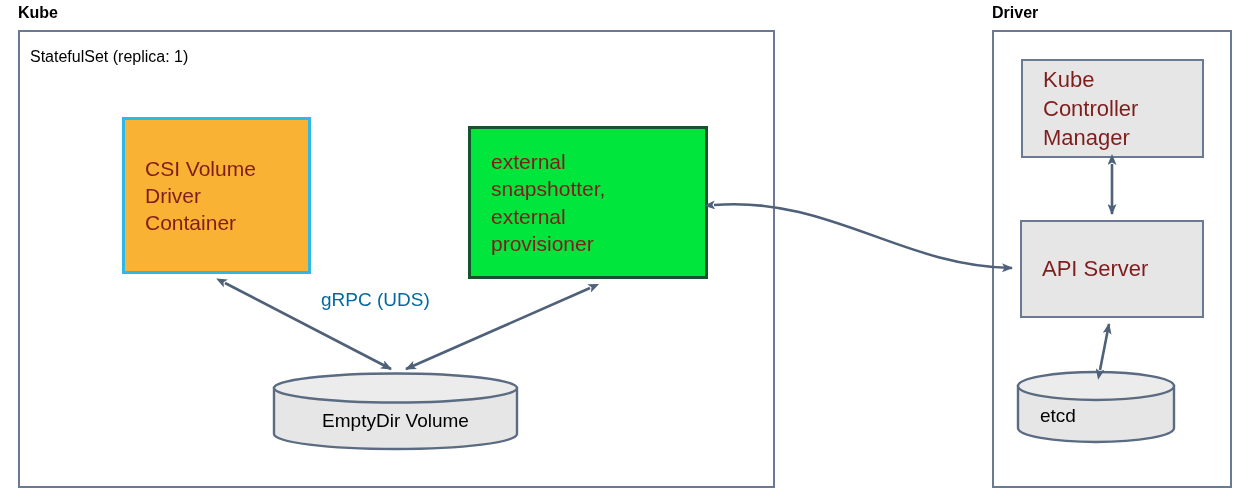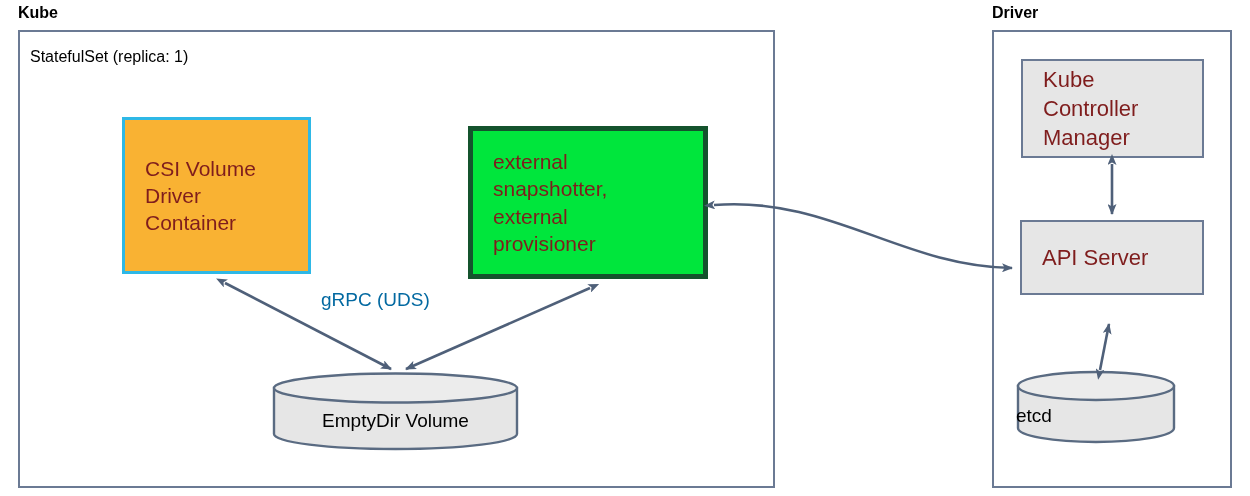--- a/index.html
+++ b/index.html
@@ -52,21 +52,21 @@
     line-height: 1.30;
     color: #7f1d1d;
     white-space: pre-line;
   }
   .box-orange {
     background: #F9B233;
     border: 3px solid #2EB8E6;
   }
   .box-green {
     background: #00E63C;
-    border: 5px solid #14532d;
+    border: 3px solid #14532d;
     align-items: center;
   }
   .box-gray {
     background: #E6E6E6;
     border: 2px solid #6b7a94;
   }
   .box-gray .box-label {
     font-size: 22px;
     line-height: 1.32;
   }
@@ -136,30 +136,30 @@
   <div class="panel-title" style="left:992px; top:4px;">Driver</div>
 
   <div class="panel" style="left:992px; top:30px; width:240px; height:458px;"></div>
 
   <div class="box box-gray" style="left:1021px; top:59px; width:183px; height:99px;">
     <span class="box-label">Kube
 Controller
 Manager</span>
   </div>
 
-  <div class="box box-gray" style="left:1020px; top:220px; width:184px; height:75px;">
+  <div class="box box-gray" style="left:1020px; top:220px; width:184px; height:98px;">
     <span class="box-label">API Server</span>
   </div>
 
   <div class="cyl-wrap" style="left:1016px; top:370px; width:160px; height:78px;">
     <svg width="160" height="78" viewBox="0 0 160 78" aria-hidden="true">
       <path d="M2,16 L2,58 A 78 14 0 0 0 158,58 L158,16 Z" fill="#E6E6E6" stroke="#5A6B82" stroke-width="2.4"></path>
       <ellipse cx="80" cy="16" rx="78" ry="14" fill="#ECECEC" stroke="#5A6B82" stroke-width="2.4"></ellipse>
     </svg>
-    <div class="cyl-label" style="top:35px; text-align:left; box-sizing:border-box;">etcd</div>
+    <div class="cyl-label" style="top:35px; text-align:left; padding-left:24px; box-sizing:border-box;">etcd</div>
   </div>
 
   <svg class="edge-layer" viewBox="0 0 1250 496">
     <defs>
       <marker id="arrowEnd" markerWidth="11" markerHeight="9" refX="10" refY="4.5" orient="auto" markerUnits="userSpaceOnUse">
         <path d="M0,0 L11,4.5 L0,9 L2.6,4.5 Z" fill="#4F6079"></path>
       </marker>
       <marker id="arrowStart" markerWidth="11" markerHeight="9" refX="1" refY="4.5" orient="auto-start-reverse" markerUnits="userSpaceOnUse">
         <path d="M0,0 L11,4.5 L0,9 L2.6,4.5 Z" fill="#4F6079"></path>
       </marker>

